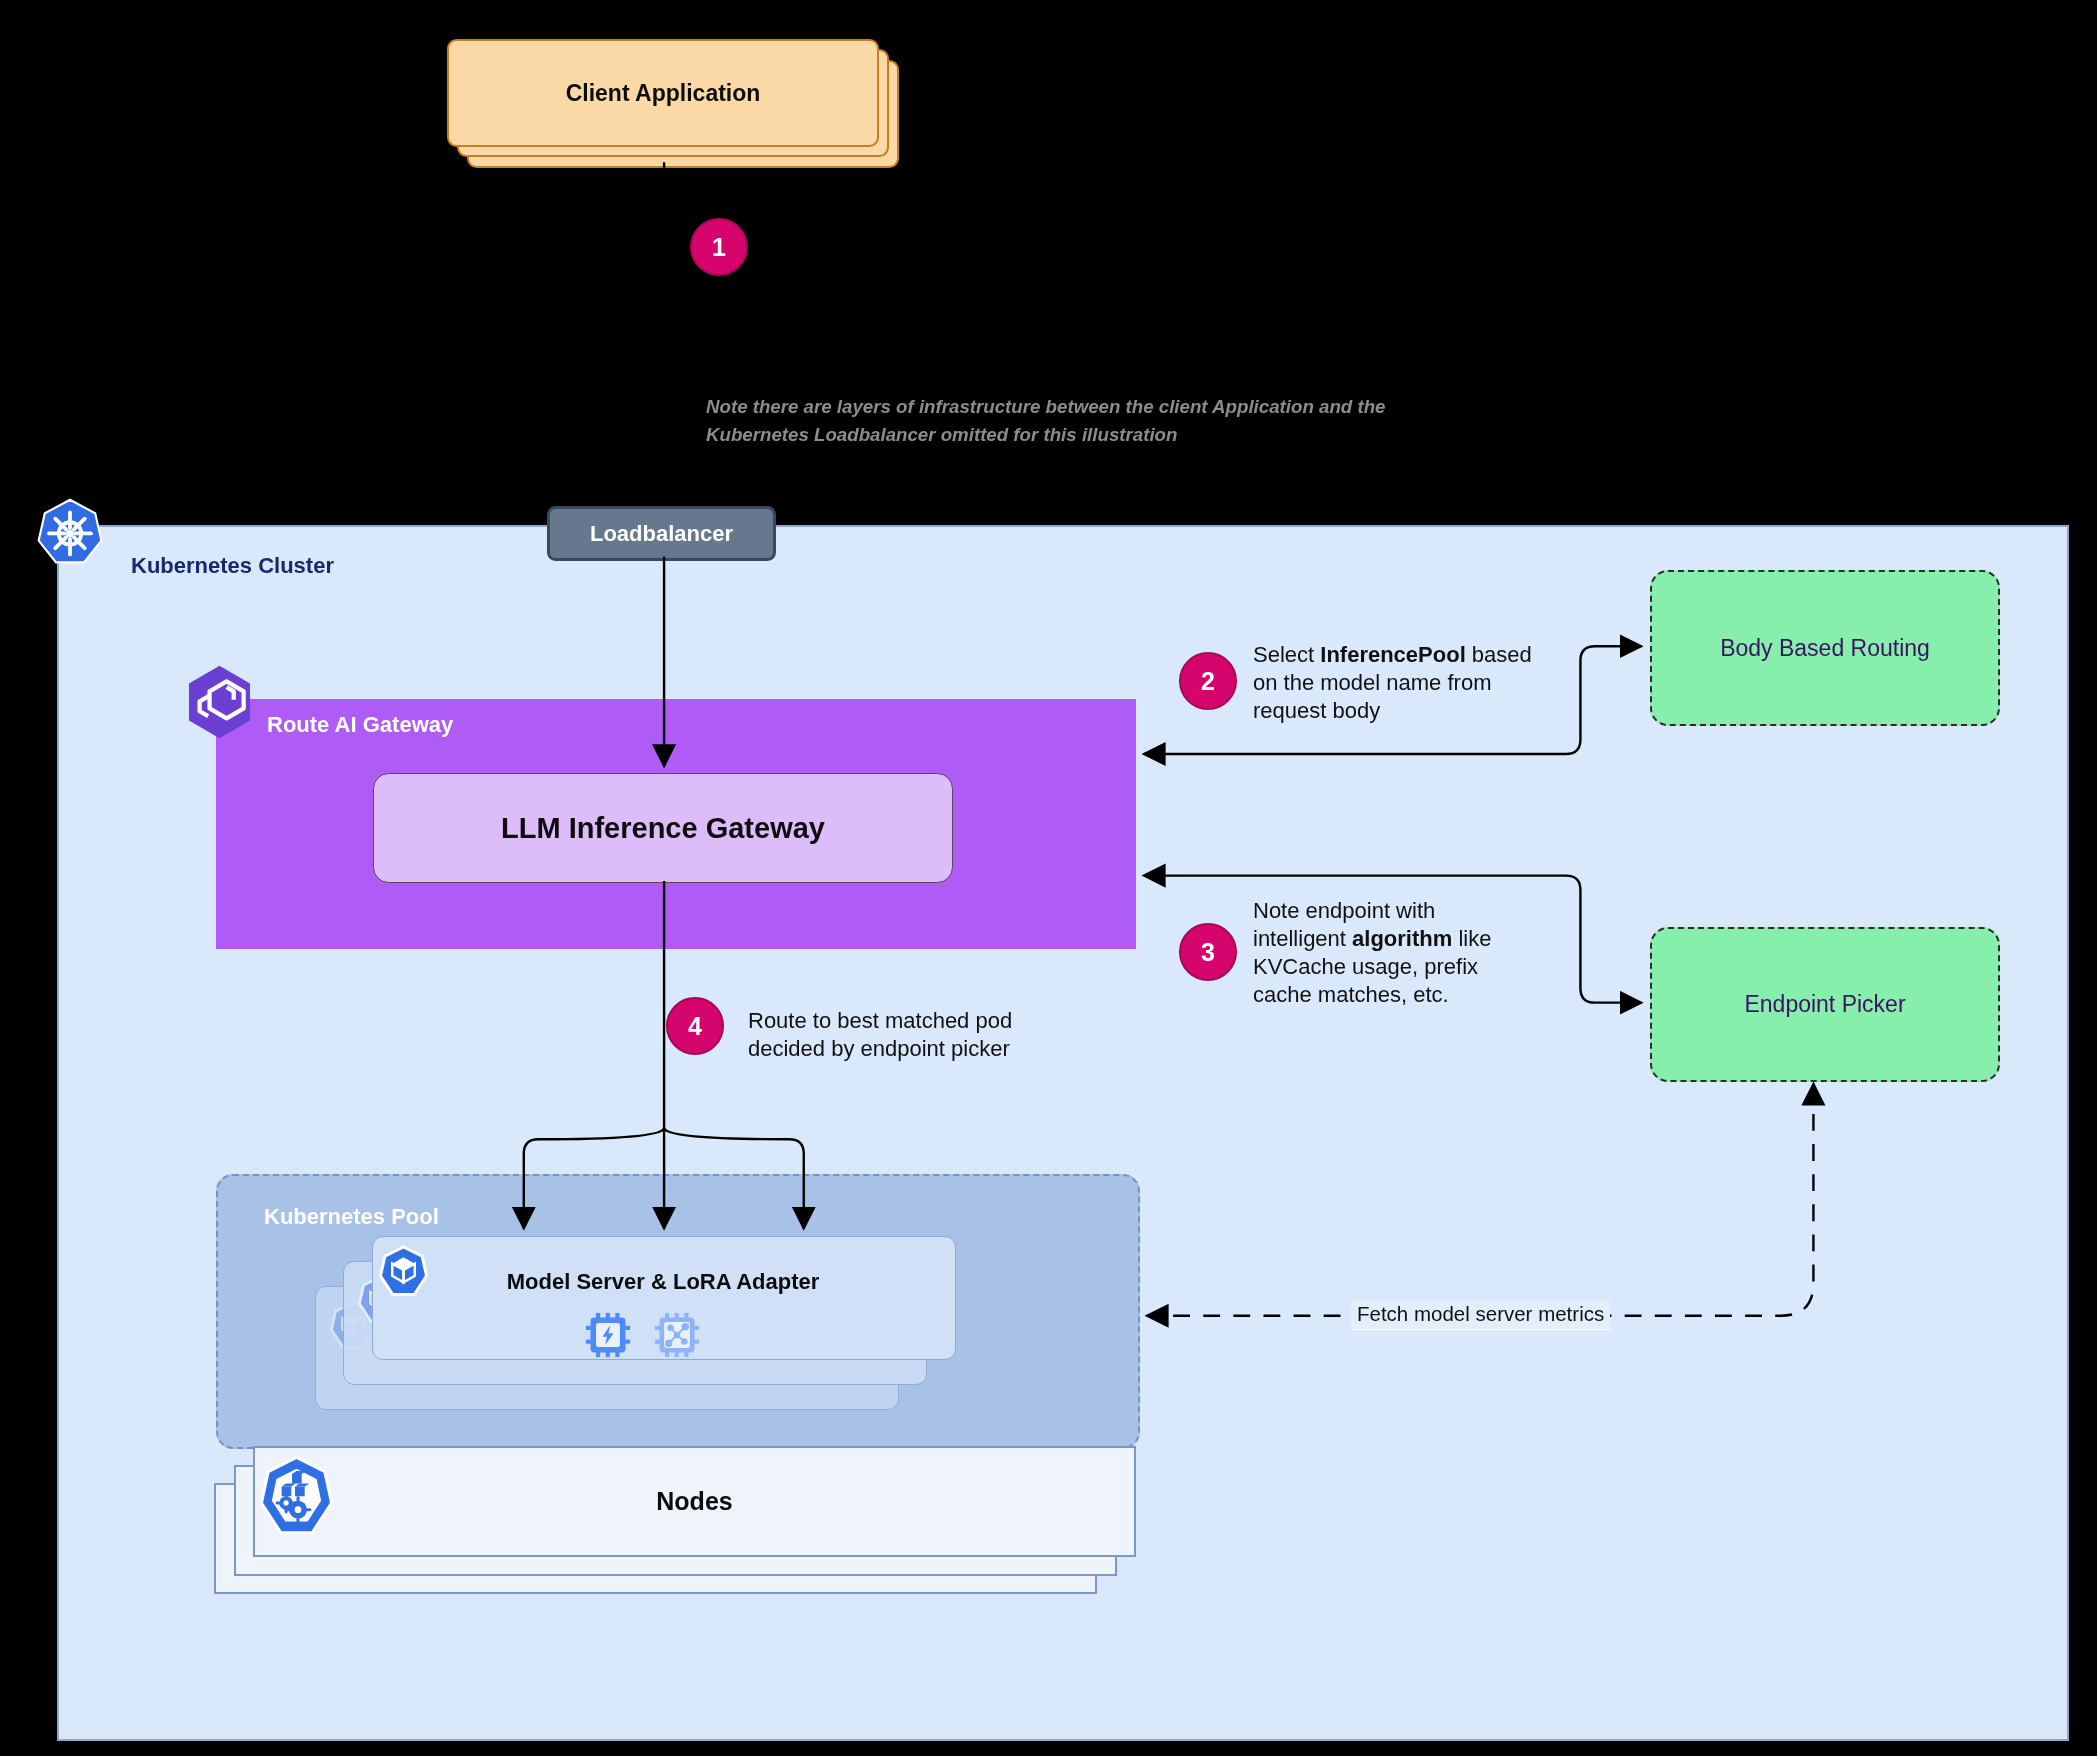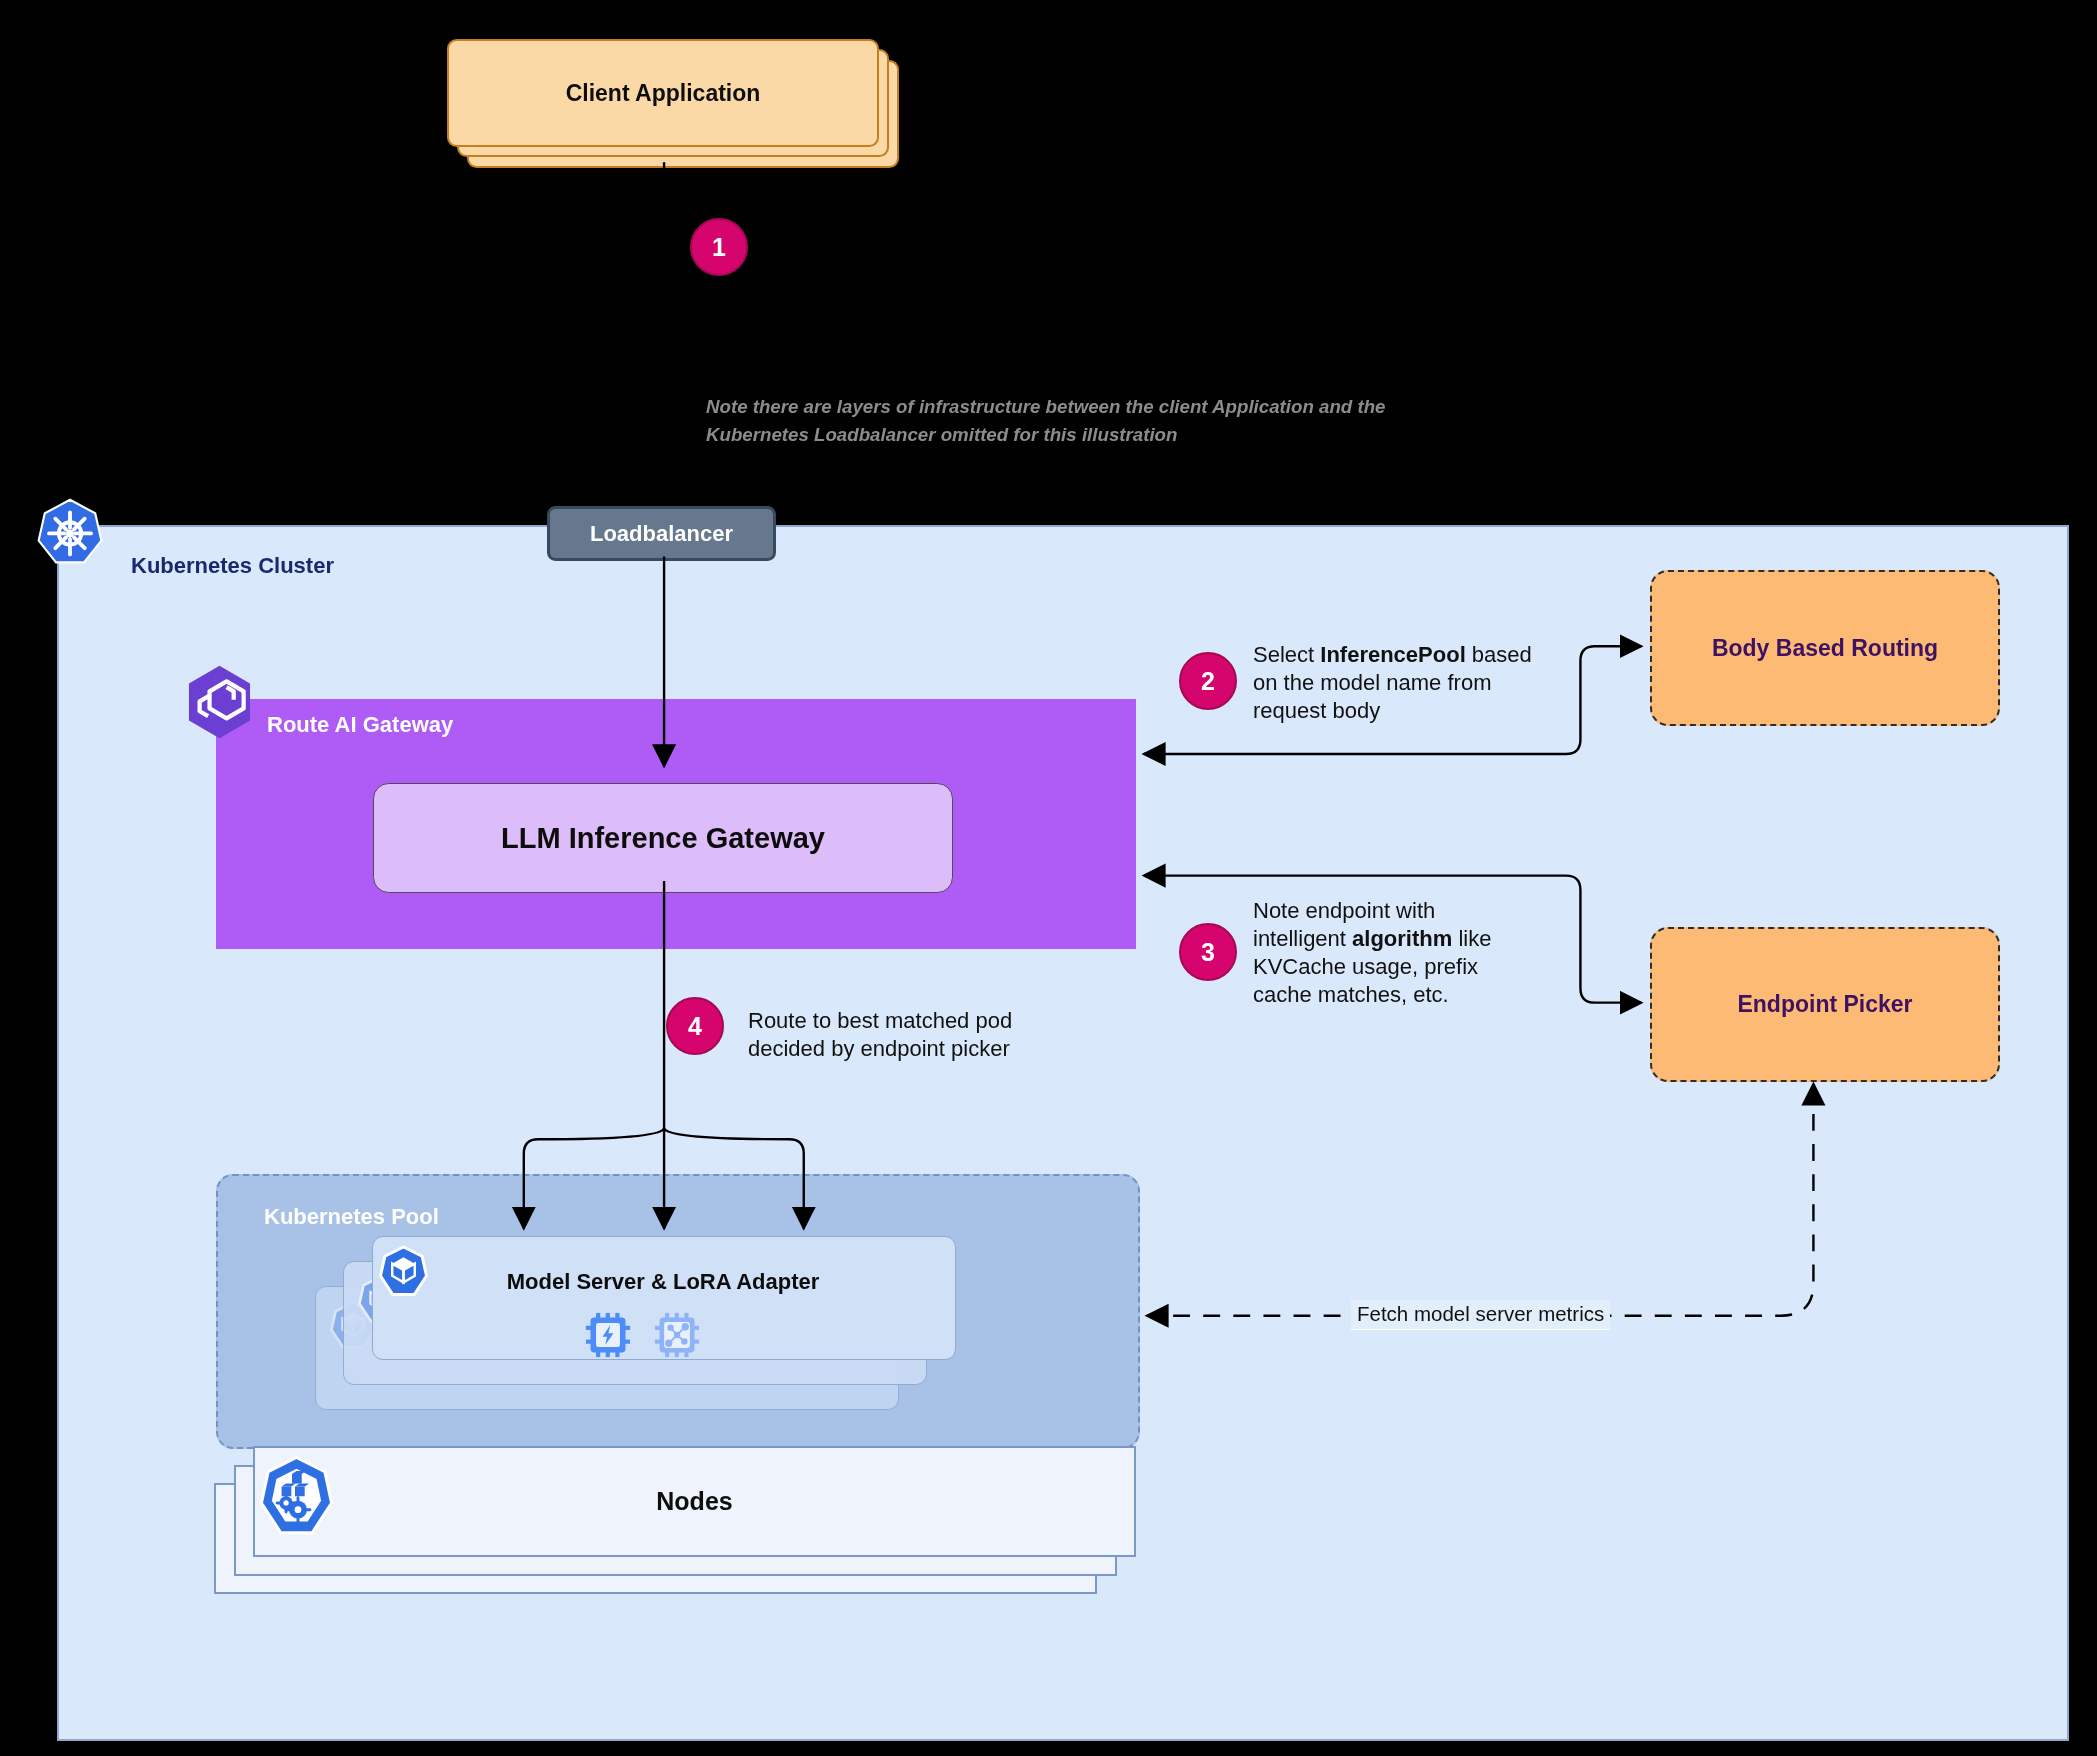--- a/index.html
+++ b/index.html
@@ -19,25 +19,25 @@
   .cluster-label{color:#172A6E;font-weight:bold;font-size:22px;white-space:nowrap;}
 
   
   .lb{background:#66788D;border:3px solid #3A4A5E;border-radius:8.4px;color:#fff;
       font-weight:bold;font-size:22px;}
 
   
   .envoy{background:#AF5CF7;}
   .envoy-label{color:#fff;font-weight:bold;font-size:22px;white-space:nowrap;}
   .llm{background:#DDBDF9;border:1.8px solid #56465F;border-radius:15.7px;color:#0d0d0d;
-       font-weight:bold;font-size:29px;margin-top:10px;}
-
-  
-  .dashed-box{background:#fdba74;border:2.4px dashed #2D2D2D;border-radius:18px;
-              color:#3D1263;font-weight:bold;font-size:23px;}
+       font-weight:bold;font-size:29px;}
+
+  
+  .dashed-box{background:#86efac;border:2.4px dashed #2D2D2D;border-radius:18px;
+              color:#3D1263;font-weight:normal;font-size:23px;}
 
   
   .pool{background:#A7C1E7;border:2.4px dashed #7392C7;border-radius:17px;}
   .pool-label{color:#fff;font-weight:bold;font-size:22px;white-space:nowrap;}
   .model-box{background:#D0E1F7;border:1.8px solid #90A9CF;border-radius:11px;}
   .model-label{color:#0d0d0d;font-weight:bold;font-size:22px;white-space:nowrap;}
 
   
   .node-box{background:#EFF4FC;border:2.4px solid #7A99C6;}
   .nodes-label{color:#0d0d0d;font-weight:bold;font-size:25px;}

